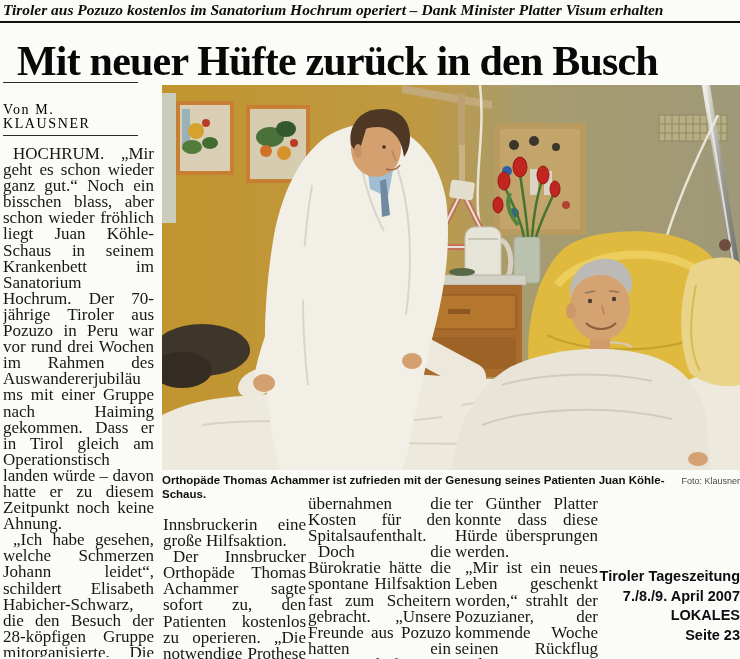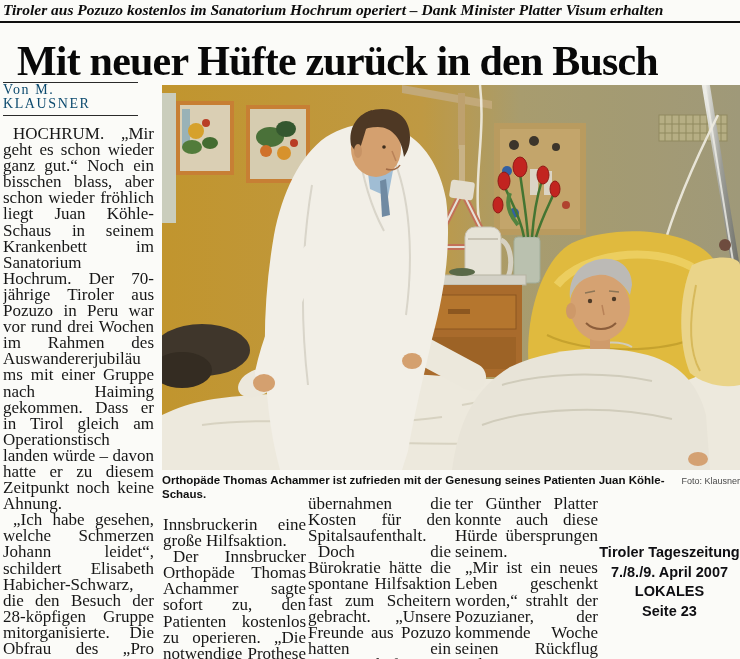--- a/index.html
+++ b/index.html
@@ -20,44 +20,44 @@
     letter-spacing:-0.8px;color:#080808;white-space:nowrap;
   }
   .col1{position:absolute;left:3px;top:82px;width:151px;height:575px;overflow:hidden;}
   .lead{
     margin:0 0 8px 0;
     font:bold 13.8px/16.6px "Liberation Sans",sans-serif;
     color:#1b1d26;text-align:left;
   }
   .byline{
     border-top:1.5px solid #2a2a2a;border-bottom:1.5px solid #2a2a2a;
-    padding:0 0 4px 0;margin:0 16px 10px 0;
-    font:14px/1 "Liberation Serif",serif;letter-spacing:1.6px;color:#0c4a6e;
+    padding:20px 0 4px 0;margin:0 16px 10px 0;
+    font:14px/1 "Liberation Serif",serif;letter-spacing:1.6px;color:#000000;
   }
   .bodytext p{
     margin:0;font-size:17px;line-height:16.1px;
     text-align:justify;text-indent:10px;
     hyphens:auto;-webkit-hyphens:auto;overflow-wrap:break-word;
   }
   .bodytext p.cont{text-indent:0;}
   .photo-wrap{position:absolute;left:162px;top:85px;width:578px;height:385px;background:#b9a05a;}
   .photo-wrap svg{display:block;width:578px;height:385px;}
   .caption-row{
     position:absolute;left:162px;top:473px;width:578px;
     display:flex;justify-content:space-between;align-items:baseline;
   }
   .caption{font:bold 11.5px/1.25 "Liberation Sans",sans-serif;color:#101010;}
   .credit{font:9px/1.2 "Liberation Sans",sans-serif;color:#4a4a4a;flex:0 0 auto;margin-left:12px;}
   .bcol{position:absolute;top:496px;height:163px;overflow:hidden;}
   .bcol-2{left:163px;width:143px;margin-top:21px;}
   .bcol-3{left:308px;width:143px;}
   .bcol-4{left:455px;width:143px;}
   .imprint{
-    position:absolute;left:599px;top:543px;width:141px;
-    text-align:center;
+    position:absolute;left:599px;top:567px;width:141px;
+    text-align:right;
     font:bold 14.5px/19.5px "Liberation Sans",sans-serif;
     color:#0e0e12;
   }
 </style>
 </head>
 <body>
 
 <div class="kicker">Tiroler aus Pozuzo kostenlos im Sanatorium Hochrum operiert – Dank Minister Platter Visum erhalten</div>
 <div class="top-rule"></div>
 <h1 class="headline">Mit neuer Hüfte zurück in den Busch</h1>
@@ -271,21 +271,21 @@
 
 <div class="bcol bcol-2 bodytext">
   <p class="cont">Innsbruckerin eine große Hilfsaktion.</p>
   <p>Der Innsbrucker Orthopäde Thomas Achammer sagte sofort zu, den Patienten kostenlos zu operieren. „Die notwendige Prothese wurde von der Herstellerfirma gespendet“, schildert Achammer, der mit dem Heilungsfortschritt des Patienten zufrieden ist. Die Kreuzschwestern der Privatklinik</p>
 </div>
 <div class="bcol bcol-3 bodytext">
   <p class="cont">übernahmen die Kosten für den Spitalsaufenthalt.</p>
   <p>Doch die Bürokratie hätte die spontane Hilfsaktion fast zum Scheitern gebracht. „Unsere Freunde aus Pozuzo hatten ein Gemeinschaftsvisum, daher mussten wir schauen, dass wir für Johann eine Verlängerung bekamen,“ schildert Habicher-Schwarz. Nicht ganz einfach – mit Hilfe von Innenminis-</p>
 </div>
 <div class="bcol bcol-4 bodytext">
-  <p class="cont">ter Günther Platter konnte auch diese Hürde übersprungen seinem.</p>
+  <p class="cont">ter Günther Platter konnte dass diese Hürde übersprungen werden.</p>
   <p>„Mir ist ein neues Leben geschenkt worden,“ strahlt der Pozuzianer, der kommende Woche seinen Rückflug nach Peru antreten wird. Daheim freuen sich bereits seine Frau Josefa sowie seine neun Kinder auf das wieder genesene Familienoberhaupt.</p>
 </div>
 
 <div class="imprint">
   <div>Tiroler Tageszeitung</div>
   <div>7./8./9. April 2007</div>
   <div>LOKALES</div>
   <div>Seite 23</div>
 </div>
 

